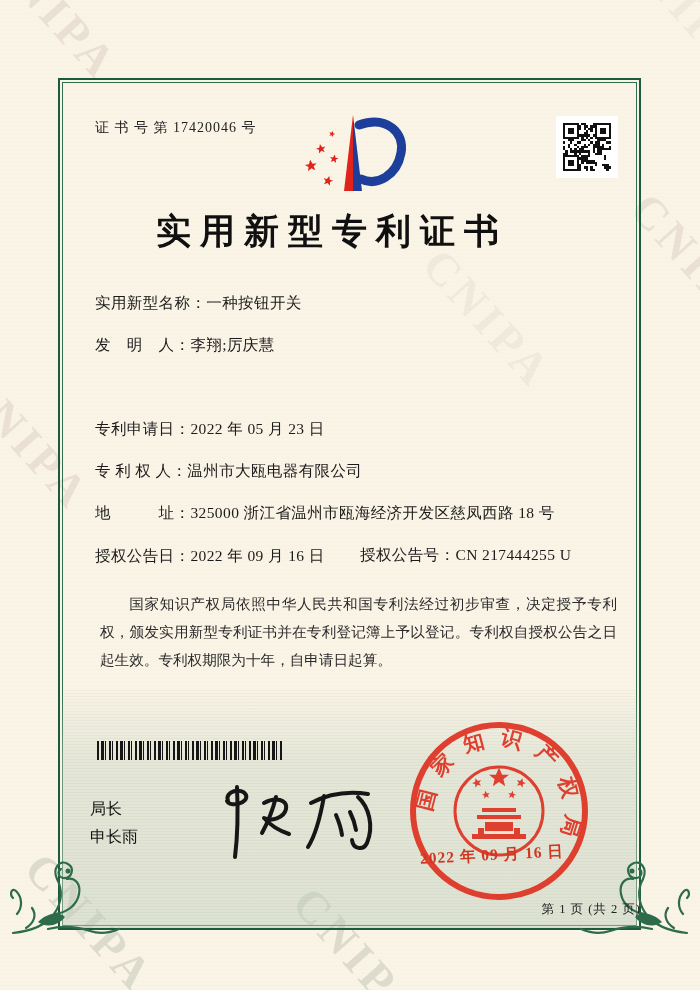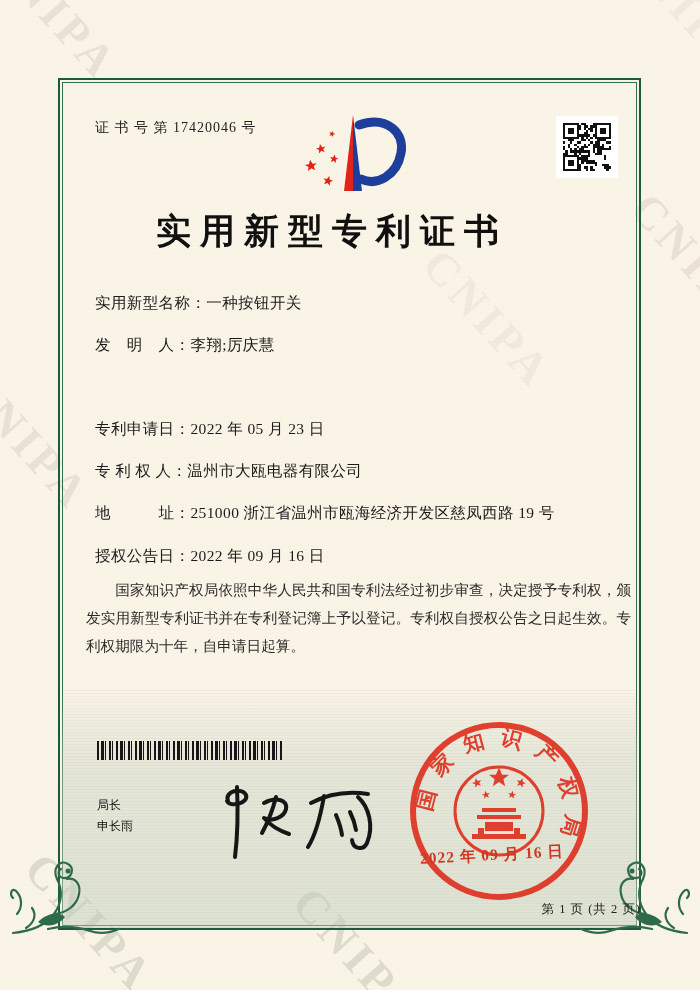--- a/index.html
+++ b/index.html
@@ -53,33 +53,33 @@
          font-size:35px;font-weight:bold;letter-spacing:9px;text-indent:9px;color:#101010}
 
   
   .field{position:absolute;left:95px;font-size:15.5px;white-space:nowrap;color:#1b1b1b;letter-spacing:.4px}
   .f0{top:293px}.f1{top:335px}.f2{top:377px}.f3{top:419px}.f4{top:461px}.f5{top:503px}
   .f6{top:546px}.f7{top:545px;left:360px}
 
   
   .paras{position:absolute;left:86px;top:576px;width:545px;font-size:14.6px;line-height:1.93;
          color:#2a2a2a;text-align:justify}
-  .paras p{margin:0;text-indent:2em}
+  .paras p{margin:14px;text-indent:2em}
 
   
   .barcode{position:absolute;left:97px;top:741px;width:186px;height:19px;
     background:repeating-linear-gradient(90deg,
       #161616 0 2px, transparent 2px 4px,
       #161616 4px 7px, transparent 7px 8px,
       #161616 8px 9px, transparent 9px 12px,
       #161616 12px 14px, transparent 14px 15px,
       #161616 15px 16px, transparent 16px 19px);}
 
   
-  .director{position:absolute;left:97px;top:795px;font-size:12px;line-height:1.78;color:#111}
+  .director{position:absolute;left:90px;top:795px;font-size:16px;line-height:1.78;color:#111}
   .sig{position:absolute;left:198px;top:779px}
 
   
   .seal{position:absolute;left:404px;top:716px;width:190px;height:190px;opacity:.93}
   .seal-date{position:absolute;left:420px;top:845px;font-size:15.5px;font-weight:bold;
              color:#cf3722;transform:rotate(-3deg);letter-spacing:1px;white-space:nowrap}
 
   
   .footer-page{position:absolute;left:58px;top:901px;width:583px;text-align:right;
                font-size:12.5px;letter-spacing:1px;color:#222}
@@ -385,22 +385,23 @@
       <rect x="13" y="20" width="1" height="1"></rect>
       <rect x="19" y="20" width="1" height="1"></rect>
     </svg>
 
   <div class="title">实用新型专利证书</div>
 
   <div class="field f1"><span>发　明　人：</span><span>李翔;厉庆慧</span></div>
   <div class="field f0"><span>实用新型名称：</span><span>一种按钮开关</span></div>
   <div class="field f3"><span>专利申请日：</span><span>2022 年 05 月 23 日</span></div>
   <div class="field f4"><span>专 利 权 人：</span><span>温州市大瓯电器有限公司</span></div>
-  <div class="field f5"><span>地　　　址：</span><span>251000 浙江省温州市瓯海经济开发区慈凤西路 19 号</span></div>
+  <div class="field f5"><span>地　　　址：</span><span>325000 浙江省温州市瓯海经济开发区慈凤西路 18 号</span></div>
   <div class="field f6"><span>授权公告日：</span><span>2022 年 09 月 16 日</span></div>
+  <div class="field f7"><span>授权公告号：</span><span>CN 217444255 U</span></div>
 
   <div class="paras">
     <p>国家知识产权局依照中华人民共和国专利法经过初步审查，决定授予专利权，颁发实用新型专利证书并在专利登记簿上予以登记。专利权自授权公告之日起生效。专利权期限为十年，自申请日起算。</p>
   </div>
 
   <div class="barcode"></div>
 
   <div class="director">
     <div>局长</div>
     <div>申长雨</div>

